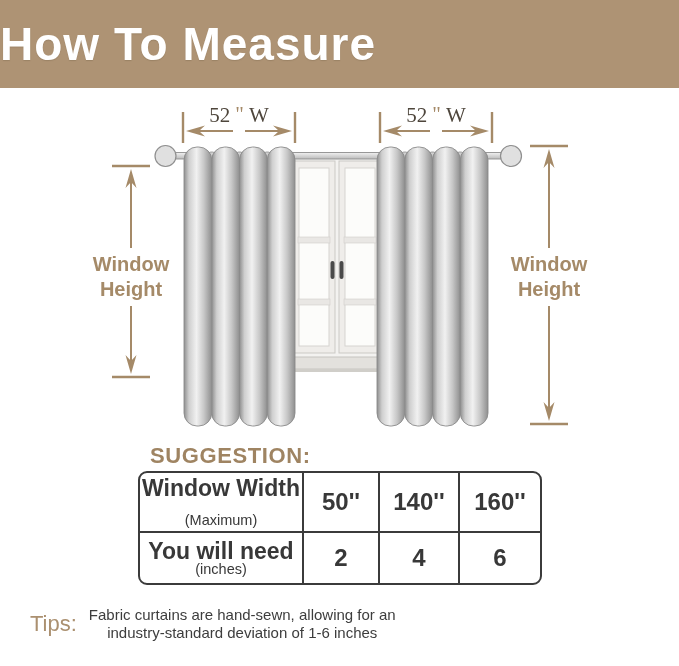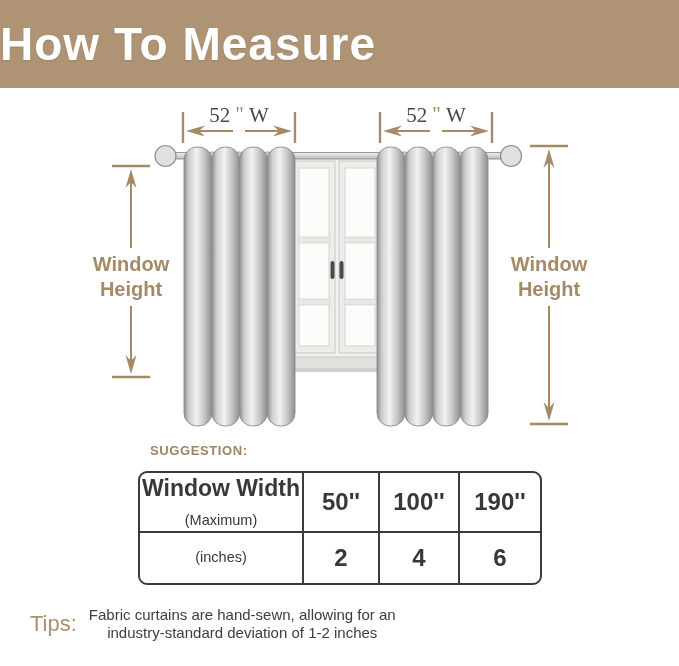--- a/index.html
+++ b/index.html
@@ -27,21 +27,21 @@
   .w-measure.left{left:183px;}
   .w-measure.right{left:380px;}
   .v-label{
     position:absolute;top:252px;width:110px;text-align:center;
     font-weight:bold;font-size:20px;line-height:1.25;color:#a58a68;
   }
   .v-label.left{left:76px;}
   .v-label.right{left:494px;}
   
   .suggestion-label{
-    position:absolute;left:150px;top:443px;font-weight:bold;font-size:13px;
+    position:absolute;left:150px;top:443px;font-weight:bold;font-size:22px;
     letter-spacing:.6px;color:#9f8462;
   }
   .suggestion-table{
     position:absolute;left:138px;top:471px;width:400px;
     display:grid;grid-template-columns:164px 76px 80px 80px;grid-template-rows:60px 50px;
     border:2.5px solid #3b3b3b;border-radius:9px;background:#fff;color:#383838;
     overflow:hidden;
   }
   .cell{
     display:flex;flex-direction:column;align-items:center;justify-content:center;
@@ -195,41 +195,42 @@
 
   <div class="suggestion-table">
     <div class="cell r1">
       <div class="cell-title">Window Width</div>
       <div class="cell-sub">(Maximum)</div>
     </div>
     <div class="cell r1">
         <div class="cell-val">50''</div>
       </div>
     <div class="cell r1">
-        <div class="cell-val">100''</div>
+        <div class="cell-val">140''</div>
       </div>
     <div class="cell r1 last">
-        <div class="cell-val">190''</div>
+        <div class="cell-val">160''</div>
       </div>
 
     <div class="cell">
+      <div class="cell-title">You will need</div>
       <div class="cell-sub tight">(inches)</div>
     </div>
     <div class="cell">
         <div class="cell-val">2</div>
       </div>
     <div class="cell">
         <div class="cell-val">4</div>
       </div>
     <div class="cell last">
         <div class="cell-val">6</div>
       </div>
   </div>
 
   <div class="tips">
     <div class="tips-label">Tips:</div>
     <div class="tips-text">
       <div>Fabric curtains are hand-sewn, allowing for an</div>
-      <div>industry-standard deviation of 1-2 inches</div>
+      <div>industry-standard deviation of 1-6 inches</div>
     </div>
   </div>
 
 </div>
 
 </body></html>

